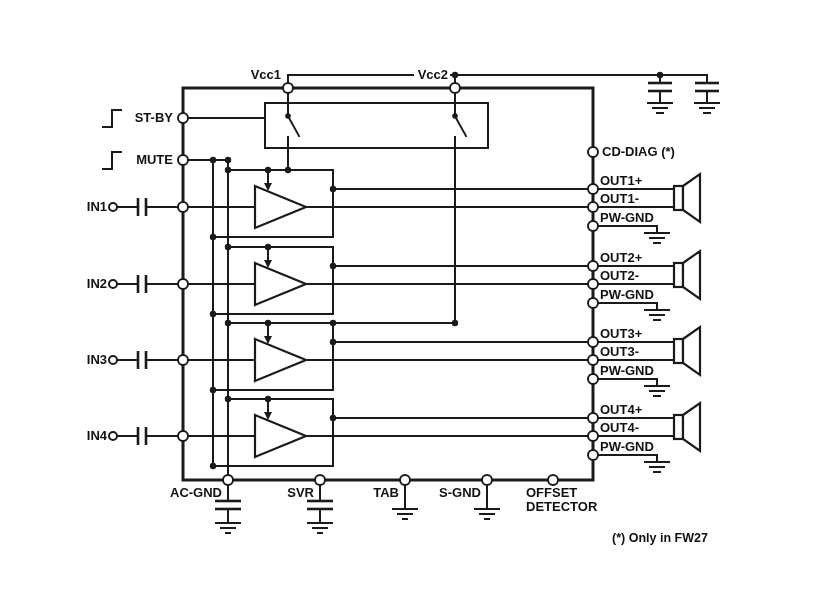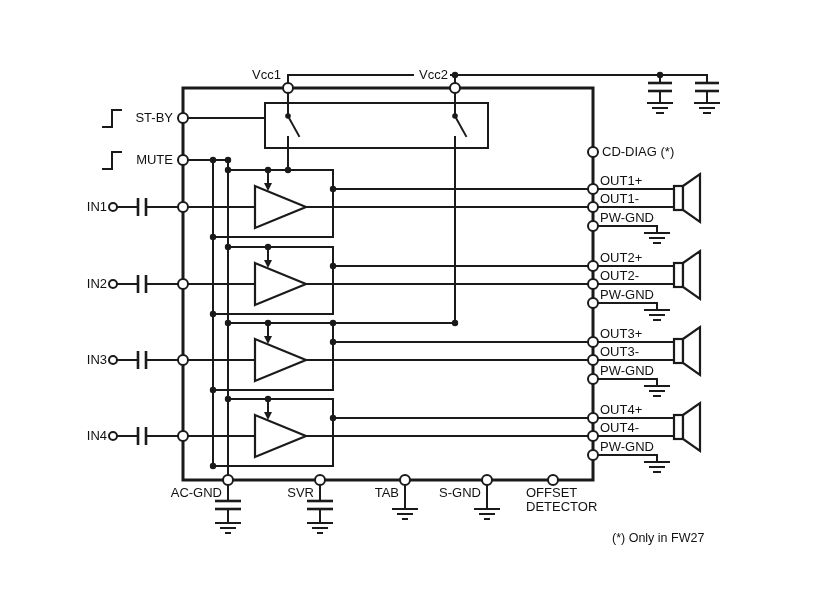--- a/index.html
+++ b/index.html
@@ -1,17 +1,17 @@
 <!DOCTYPE html>
 <html><head>
 <meta charset="utf-8">
 <style>
   html,body{margin:0;padding:0;background:#ffffff;}
   .stage{position:relative;width:814px;height:595px;background:#ffffff;overflow:hidden;
-         font-family:"Liberation Sans", sans-serif;}
+         font-family:"Liberation Sans", sans-serif;font-weight:bold;}
   svg text{font-family:"Liberation Sans", sans-serif;font-size:13px;fill:#111;}
   svg .small{font-size:12.5px;}
   .w{stroke:#1a1a1a;stroke-width:2;fill:none;stroke-linecap:square;}
   .w3{stroke:#1a1a1a;stroke-width:3;fill:none;}
   .wt{stroke:#1a1a1a;stroke-width:2.6;fill:none;stroke-linecap:butt;}
   .pin{fill:#ffffff;stroke:#1a1a1a;stroke-width:2;}
   .comp{fill:#ffffff;stroke:#1a1a1a;stroke-width:2.2;stroke-linejoin:miter;}
   .dot{fill:#1a1a1a;stroke:none;}
   .bg{fill:#ffffff;stroke:none;}
 </style>

